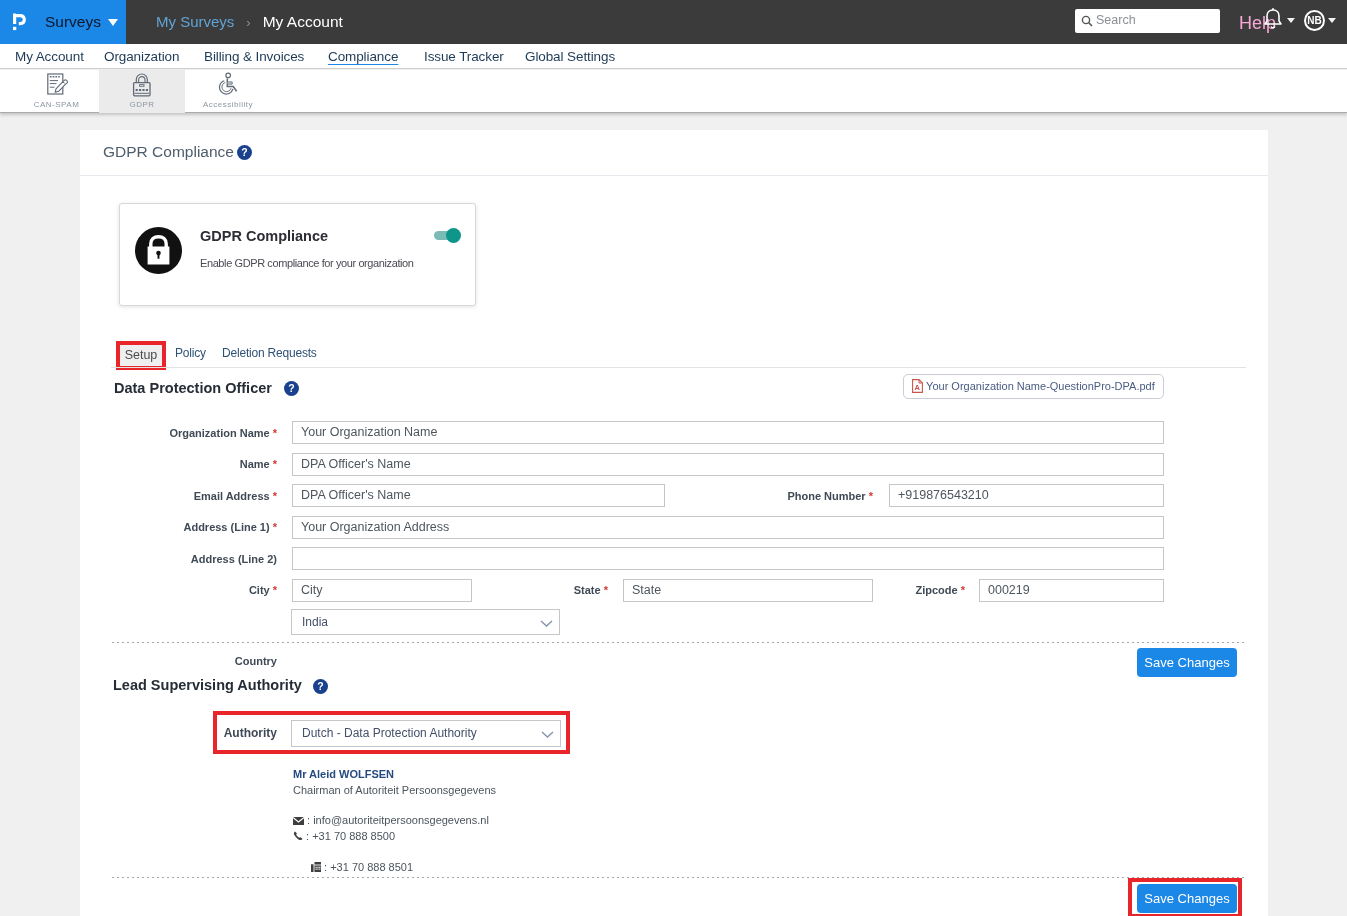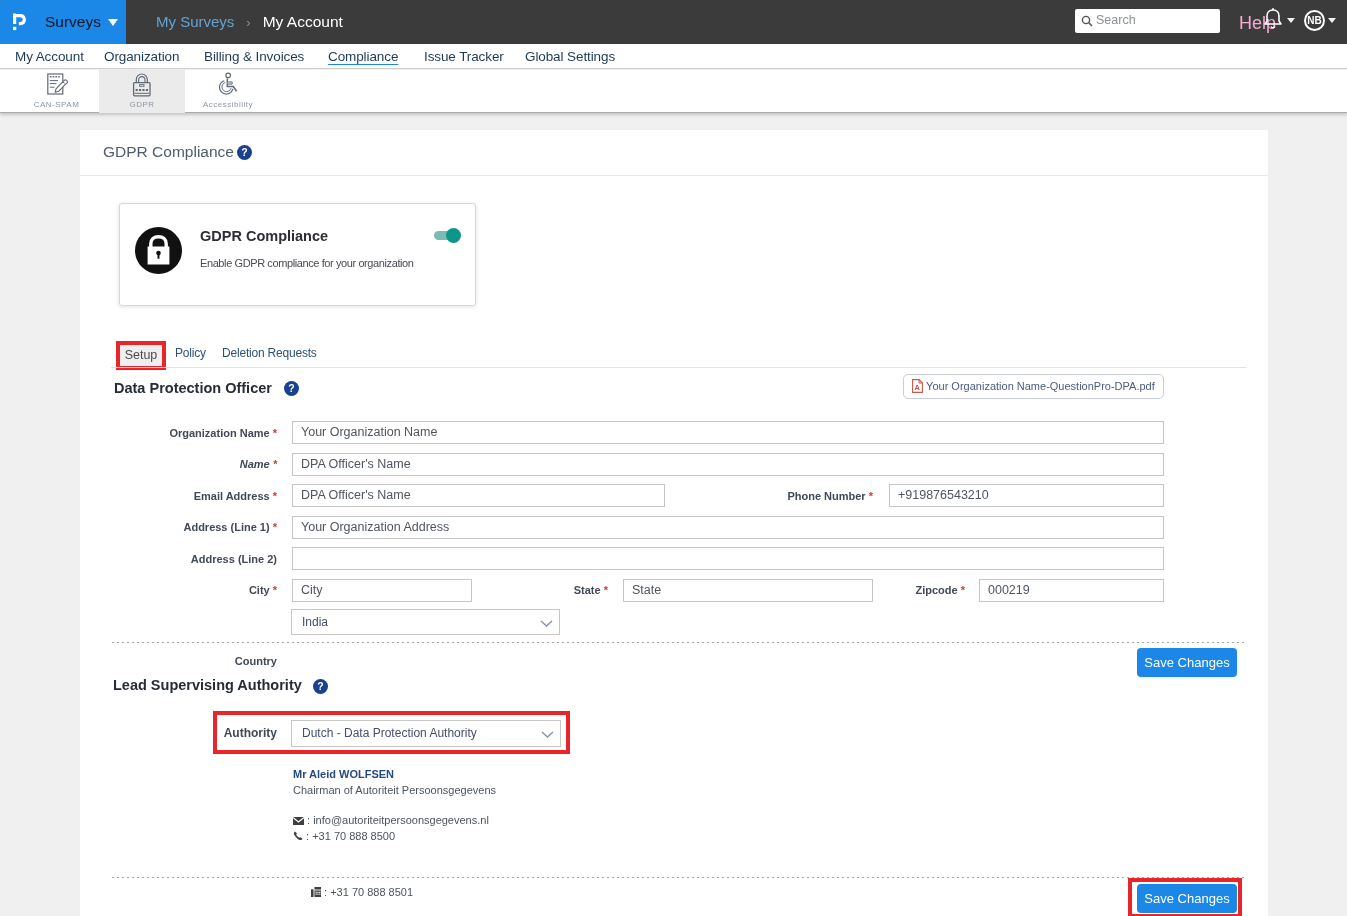--- a/index.html
+++ b/index.html
@@ -177,21 +177,21 @@
   <span class="qicon" style="position:absolute;left:204px;top:251px;">?</span>
   <div id="pdfbtn"><svg width="11" height="14" viewBox="0 0 11 14" style="vertical-align:-2.5px;">
         <path d="M0.6 0.6 H7 L10.4 4 V13.4 H0.6 Z" fill="none" stroke="#c9564a" stroke-width="1.1"></path>
         <path d="M7 0.6 V4 H10.4" fill="none" stroke="#c9564a" stroke-width="1"></path>
         <text x="2.6" y="11" font-size="7.5" fill="#c9564a" font-weight="bold">A</text>
       </svg> Your Organization Name-QuestionPro-DPA.pdf</div>
 
   <div class="flabel" style="left:0px;top:297px;width:197px;">Organization Name <span class="req">*</span></div>
   <div class="finput" style="left:212px;top:291px;width:872px;">Your Organization Name</div>
 
-  <div class="flabel" style="left:0px;top:328px;width:197px;font-style:italic;">Name <span class="req">*</span></div>
+  <div class="flabel" style="left:0px;top:328px;width:197px;">Name <span class="req">*</span></div>
   <div class="finput" style="left:212px;top:323px;width:872px;">DPA Officer's Name</div>
 
   <div class="flabel" style="left:0px;top:360px;width:197px;">Email Address <span class="req">*</span></div>
   <div class="finput" style="left:212px;top:354px;width:373px;">DPA Officer's Name</div>
   <div class="flabel" style="left:590px;top:360px;width:203px;">Phone Number <span class="req">*</span></div>
   <div class="finput" style="left:809px;top:354px;width:275px;">+919876543210</div>
 
   <div class="flabel" style="left:0px;top:391px;width:197px;padding-left:45px;">Address (Line 1) <span class="req">*</span></div>
   <div class="finput" style="left:212px;top:386px;width:872px;">Your Organization Address</div>
 
@@ -228,21 +228,21 @@
 
   <div class="crow" style="top:637px;font-weight:bold;color:#254a80;font-size:11px;">Mr Aleid WOLFSEN</div>
   <div class="crow" style="top:653px;">Chairman of Autoriteit Persoonsgegevens</div>
   <div class="crow" style="top:683px;"><svg width="11" height="8" viewBox="0 0 11 8" style="vertical-align:-0.5px;">
         <rect width="11" height="8" fill="#3f3f3f"></rect>
         <path d="M0 0.5 L5.5 5 L11 0.5" fill="none" stroke="#fff" stroke-width="1.2"></path>
       </svg> : info@autoriteitpersoonsgegevens.nl</div>
   <div class="crow" style="top:699px;"><svg width="10" height="10" viewBox="0 0 11 11" style="vertical-align:-0.5px;">
         <path d="M2.2 0.5 C1 1.5 0.5 2.5 1.5 4.5 C2.5 6.5 4.5 8.5 6.5 9.5 C8.5 10.5 9.5 10 10.5 8.8 L8.5 6.8 L7 7.5 C6 7 4 5 3.5 4 L4.2 2.5 Z" fill="#3f3f3f"></path>
       </svg> : +31 70 888 8500</div>
-  <div class="crow" style="top:755px;padding-left:18px;"><svg width="10" height="10" viewBox="0 0 11 11" style="vertical-align:-0.5px;">
+  <div class="crow" style="top:730px;padding-left:18px;"><svg width="10" height="10" viewBox="0 0 11 11" style="vertical-align:-0.5px;">
         <rect x="0" y="2.5" width="2.8" height="8.5" fill="#3f3f3f"></rect>
         <rect x="3.8" y="0" width="7.2" height="2.8" fill="#3f3f3f"></rect>
         <rect x="3.8" y="3.8" width="7.2" height="7.2" fill="#3f3f3f"></rect>
         <rect x="5" y="5.2" width="1.3" height="1.3" fill="#fff"></rect>
         <rect x="7" y="5.2" width="1.3" height="1.3" fill="#fff"></rect>
         <rect x="9" y="5.2" width="1.3" height="1.3" fill="#fff"></rect>
         <rect x="5" y="7.2" width="1.3" height="1.3" fill="#fff"></rect>
         <rect x="7" y="7.2" width="1.3" height="1.3" fill="#fff"></rect>
         <rect x="9" y="7.2" width="1.3" height="1.3" fill="#fff"></rect>
       </svg> : +31 70 888 8501</div>

